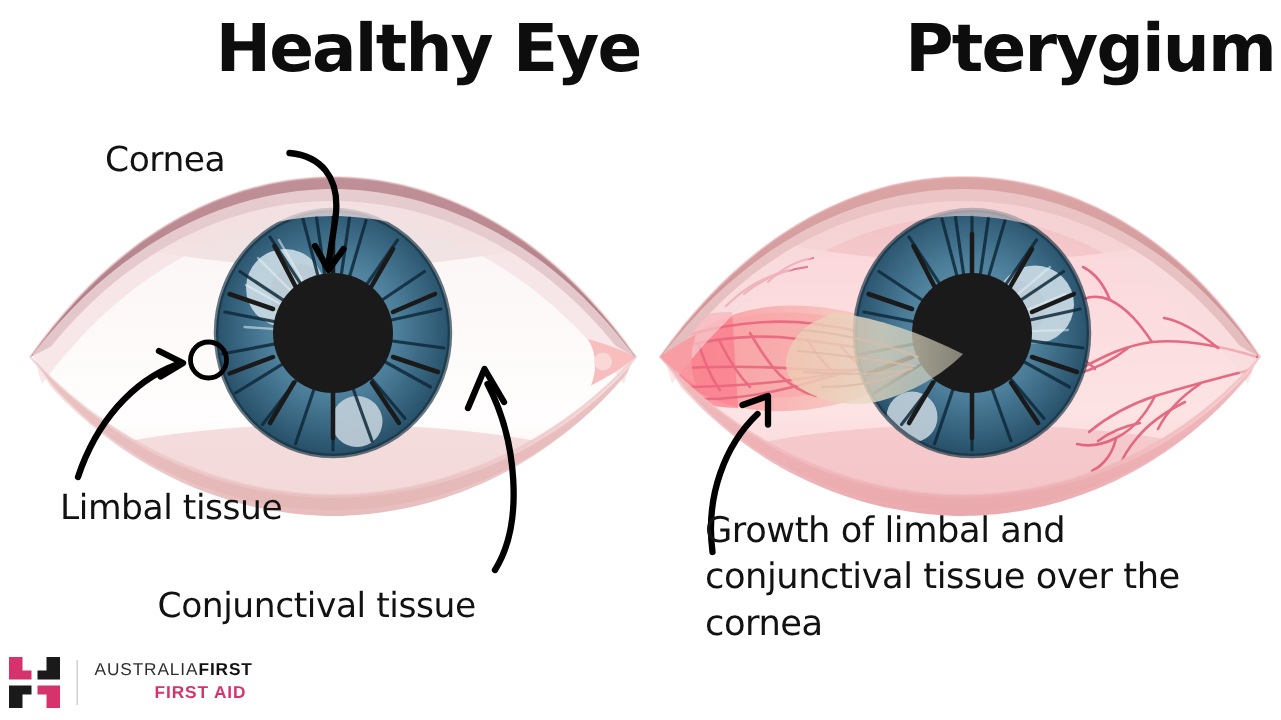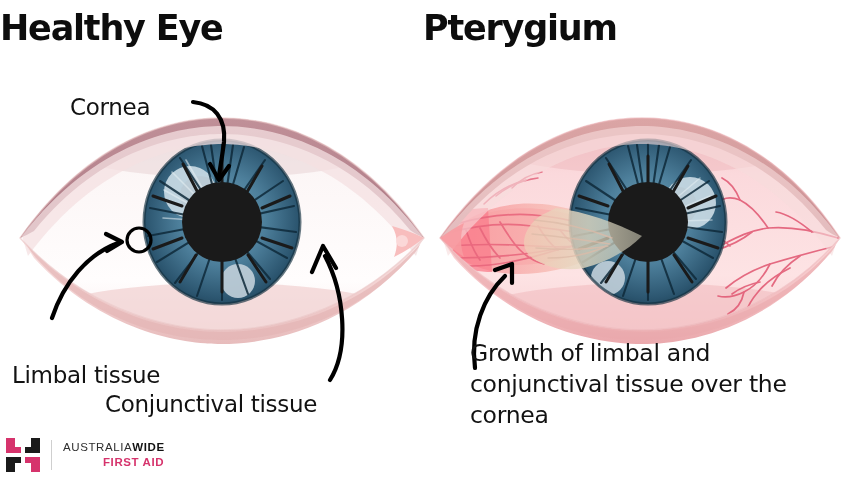--- a/index.html
+++ b/index.html
@@ -29,42 +29,42 @@
     width: 427px;
   }
   .panel-healthy { left: 0; }
   .panel-pterygium { left: 423px; }
 
   .panel-title {
     position: absolute;
     top: 8px;
     left: 0;
     width: 100%;
-    text-align: left;
+    text-align: right;
     font-family: "DejaVu Sans", sans-serif;
     font-weight: bold;
-    font-size: 35px;
+    font-size: 44px;
     letter-spacing: -1.2px;
     color: #0d0d0d;
     line-height: 1.15;
     white-space: nowrap;
   }
 
   .callout {
     position: absolute;
     font-family: "DejaVu Sans", sans-serif;
     font-weight: 400;
     font-size: 23px;
     color: #121212;
     letter-spacing: -0.3px;
     line-height: 1.28;
     white-space: nowrap;
   }
   .callout-cornea   { left: 70px;  top: 93px; text-align: right; }
-  .callout-limbal   { left: 12px;  top: 325px; margin-top: 36px; }
+  .callout-limbal   { left: 40px;  top: 325px; }
   .callout-conj     { left: 105px; top: 390px; }
 
   .callout-growth {
     position: absolute;
     left: 470px;
     top: 338px;
     width: 372px;
     text-align: left;
     white-space: normal;
     font-size: 23.5px;
@@ -462,18 +462,18 @@
 
         <path d="M34,0 V15 H19 V9 H25 V0 Z" fill="#1a1a1a"></path>
 
         <path d="M0,34 V19 H15 V25 H9 V34 Z" fill="#1a1a1a"></path>
 
         <path d="M34,34 H25 V25 H19 V19 H34 Z" fill="#d6336c"></path>
       </svg>
     </div>
     <div class="logo-divider"></div>
     <div class="logo-text">
-      <div class="logo-line1"><span>AUSTRALIA</span><span class="wide">WIDE</span></div>
+      <div class="logo-line1"><span>AUSTRALIA</span><span class="wide">FIRST</span></div>
       <div class="logo-line2">FIRST AID</div>
     </div>
   </div>
 
 </div>
 
 </body></html>

